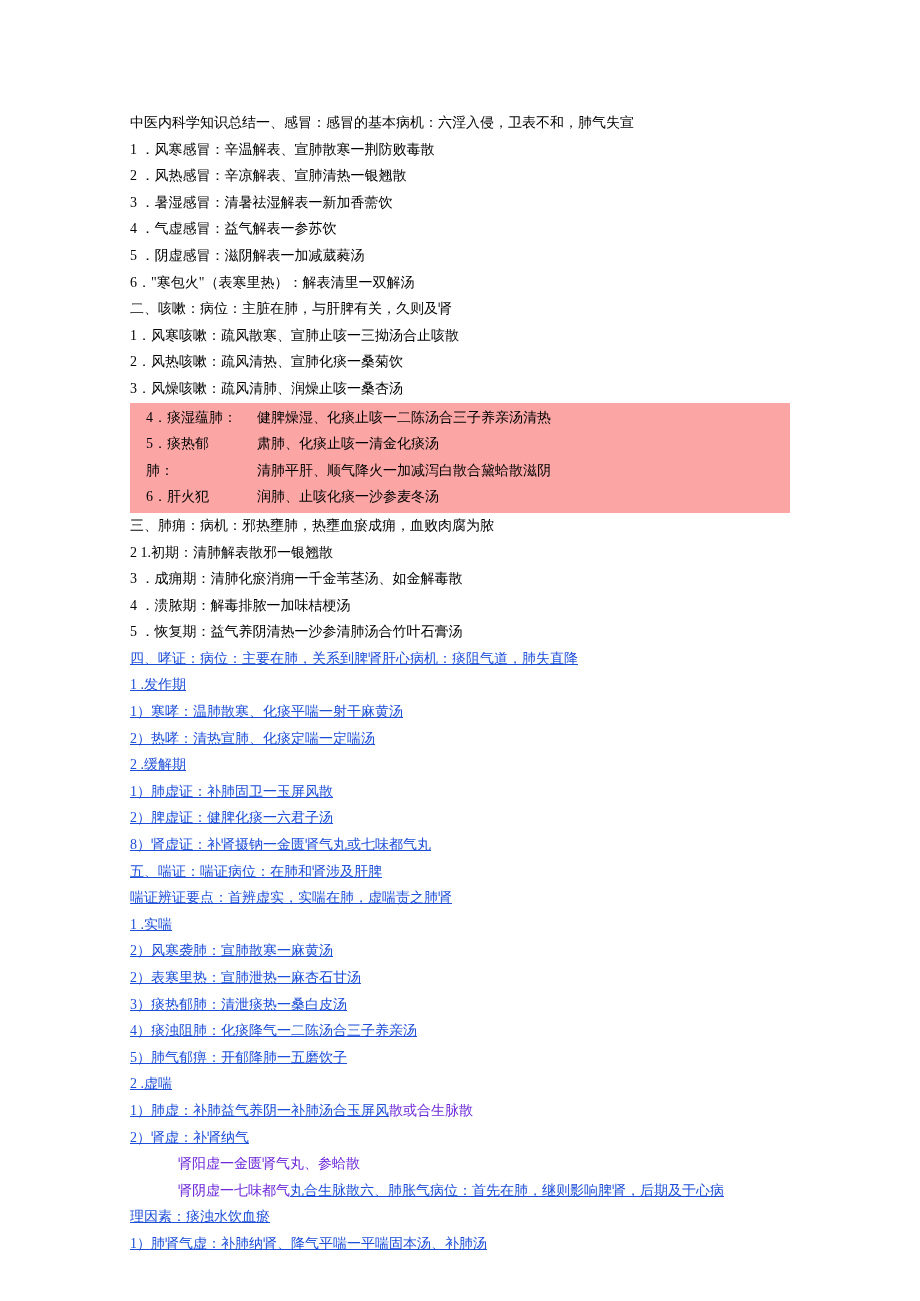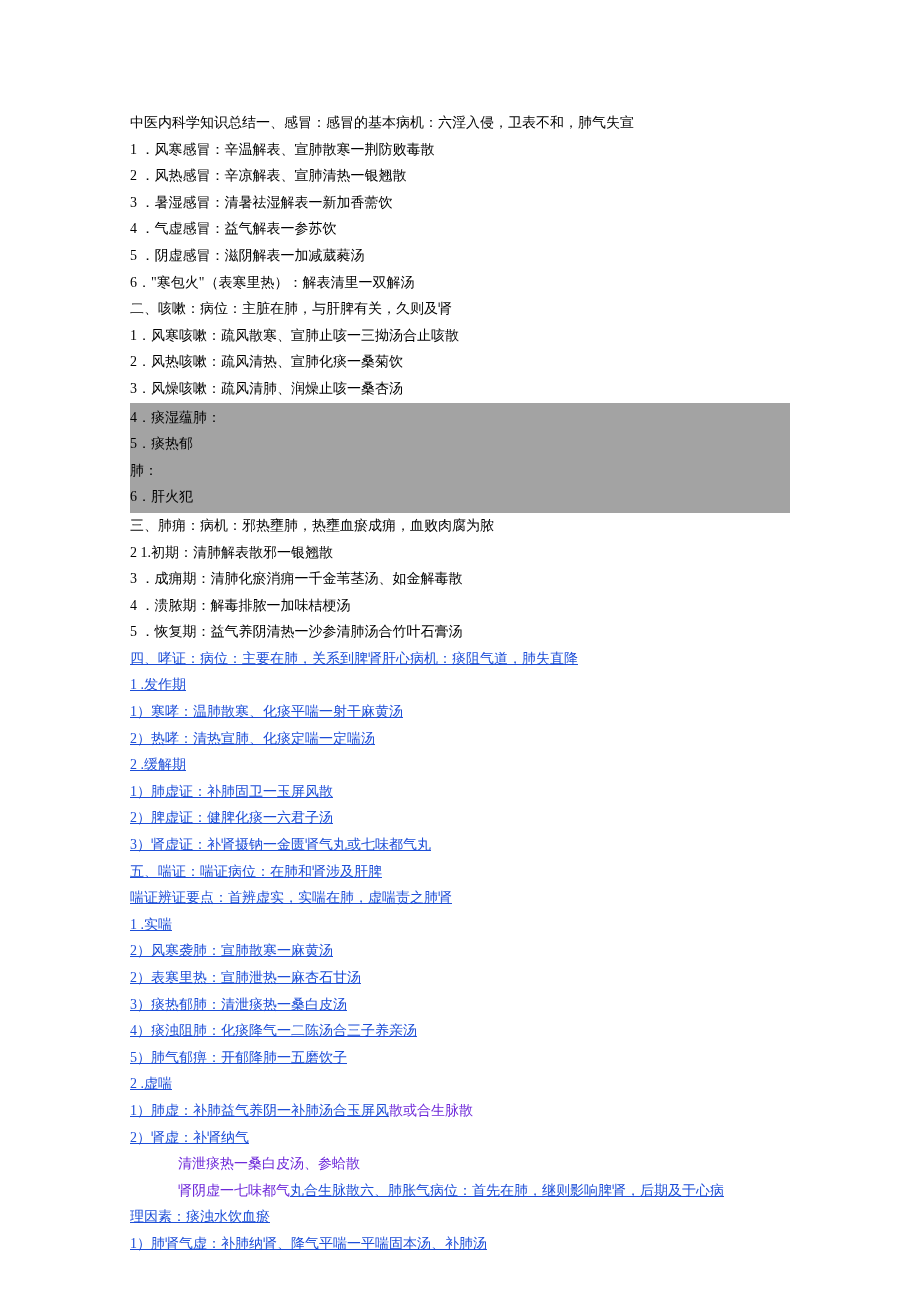--- a/index.html
+++ b/index.html
@@ -10,24 +10,24 @@
     background: #fff;
     margin: 0;
     padding: 110px 130px 60px 130px;
     width: 920px;
     box-sizing: border-box;
   }
   .line {
     display: block;
   }
   .highlight-block {
-    background: #a3a3a3;
+    background: #fca5a5;
     display: flex;
     gap: 6px;
-    padding: 2px 0;
+    padding: 2px 16px;
   }
   .hl-left {
     width: 105px;
     flex-shrink: 0;
   }
   .hl-right {
     flex: 1;
   }
   .hl-line {
     display: block;
@@ -58,43 +58,49 @@
 <span class="line">2．风热咳嗽：疏风清热、宣肺化痰一桑菊饮</span>
 <span class="line">3．风燥咳嗽：疏风清肺、润燥止咳一桑杏汤</span>
 
 <div class="highlight-block">
   <div class="hl-left">
     <span class="hl-line">4．痰湿蕴肺：</span>
     <span class="hl-line">5．痰热郁</span>
     <span class="hl-line">肺：</span>
     <span class="hl-line">6．肝火犯</span>
   </div>
+  <div class="hl-right">
+    <span class="hl-line">健脾燥湿、化痰止咳一二陈汤合三子养亲汤清热</span>
+    <span class="hl-line">肃肺、化痰止咳一清金化痰汤</span>
+    <span class="hl-line">清肺平肝、顺气降火一加减泻白散合黛蛤散滋阴</span>
+    <span class="hl-line">润肺、止咳化痰一沙参麦冬汤</span>
+  </div>
 </div>
 
 <span class="line">三、肺痈：病机：邪热壅肺，热壅血瘀成痈，血败肉腐为脓</span>
 <span class="line"><span>2 </span><span style="">1.初期：清肺解表散邪一银翘散</span></span>
 <span class="line">3 ．成痈期：清肺化瘀消痈一千金苇茎汤、如金解毒散</span>
 <span class="line">4 ．溃脓期：解毒排脓一加味桔梗汤</span>
 <span class="line">5 ．恢复期：益气养阴清热一沙参清肺汤合竹叶石膏汤</span>
 
 <span class="line"><a class="link">四、哮证：病位：主要在肺，关系到脾肾肝心病机：痰阻气道，肺失直降</a></span>
 <span class="line"><a class="link"><span>1</span></a><a class="link"> .发作期</a></span>
 <span class="line"><a class="link">1）寒哮：温肺散寒、化痰平喘一射干麻黄汤</a></span>
 <span class="line"><a class="link">2）热哮：清热宣肺、化痰定喘一定喘汤</a></span>
 <span class="line"><a class="link"><span>2</span></a><a class="link"> .缓解期</a></span>
 <span class="line"><a class="link">1）肺虚证：补肺固卫一玉屏风散</a></span>
 <span class="line"><a class="link">2）脾虚证：健脾化痰一六君子汤</a></span>
-<span class="line"><a class="link">3）肾虚证：补肾摄钠一金匮肾气丸或七味都气丸</a></span>
+<span class="line"><a class="link">8）肾虚证：补肾摄钠一金匮肾气丸或七味都气丸</a></span>
 <span class="line"><a class="link">五、喘证：喘证病位：在肺和肾涉及肝脾</a></span>
 <span class="line"><a class="link">喘证辨证要点：首辨虚实，实喘在肺，虚喘责之肺肾</a></span>
 <span class="line"><a class="link"><span>1</span></a><a class="link"> .实喘</a></span>
 <span class="line"><a class="link">2）风寒袭肺：宣肺散寒一麻黄汤</a></span>
 <span class="line"><a class="link">2）表寒里热：宣肺泄热一麻杏石甘汤</a></span>
 <span class="line"><a class="link">3）痰热郁肺：清泄痰热一桑白皮汤</a></span>
 <span class="line"><a class="link">4）痰浊阻肺：化痰降气一二陈汤合三子养亲汤</a></span>
 <span class="line"><a class="link">5）肺气郁痹：开郁降肺一五磨饮子</a></span>
 <span class="line"><a class="link"><span>2</span></a><a class="link"> .虚喘</a></span>
 <span class="line"><a class="link">1）肺虚：补肺益气养阴一补肺汤合玉屏风</a><span class="red">散或合生脉散</span></span>
 <span class="line"><a class="link">2）肾虚：补肾纳气</a></span>
-<span class="line indent1"><span class="red">清泄痰热一桑白皮汤、参蛤散</span></span>
+<span class="line indent1"><span class="red">肾阳虚一金匮肾气丸、参蛤散</span></span>
 <span class="line"><span class="indent1 red">肾阴虚一七味都气</span><a class="link">丸合生脉散六、肺胀气病位：首先在肺，继则影响脾肾，后期及于心病</a></span>
 <span class="line"><a class="link">理因素：痰浊水饮血瘀</a></span>
 <span class="line"><a class="link">1）肺肾气虚：补肺纳肾、降气平喘一平喘固本汤、补肺汤</a></span>
 
 </body></html>

